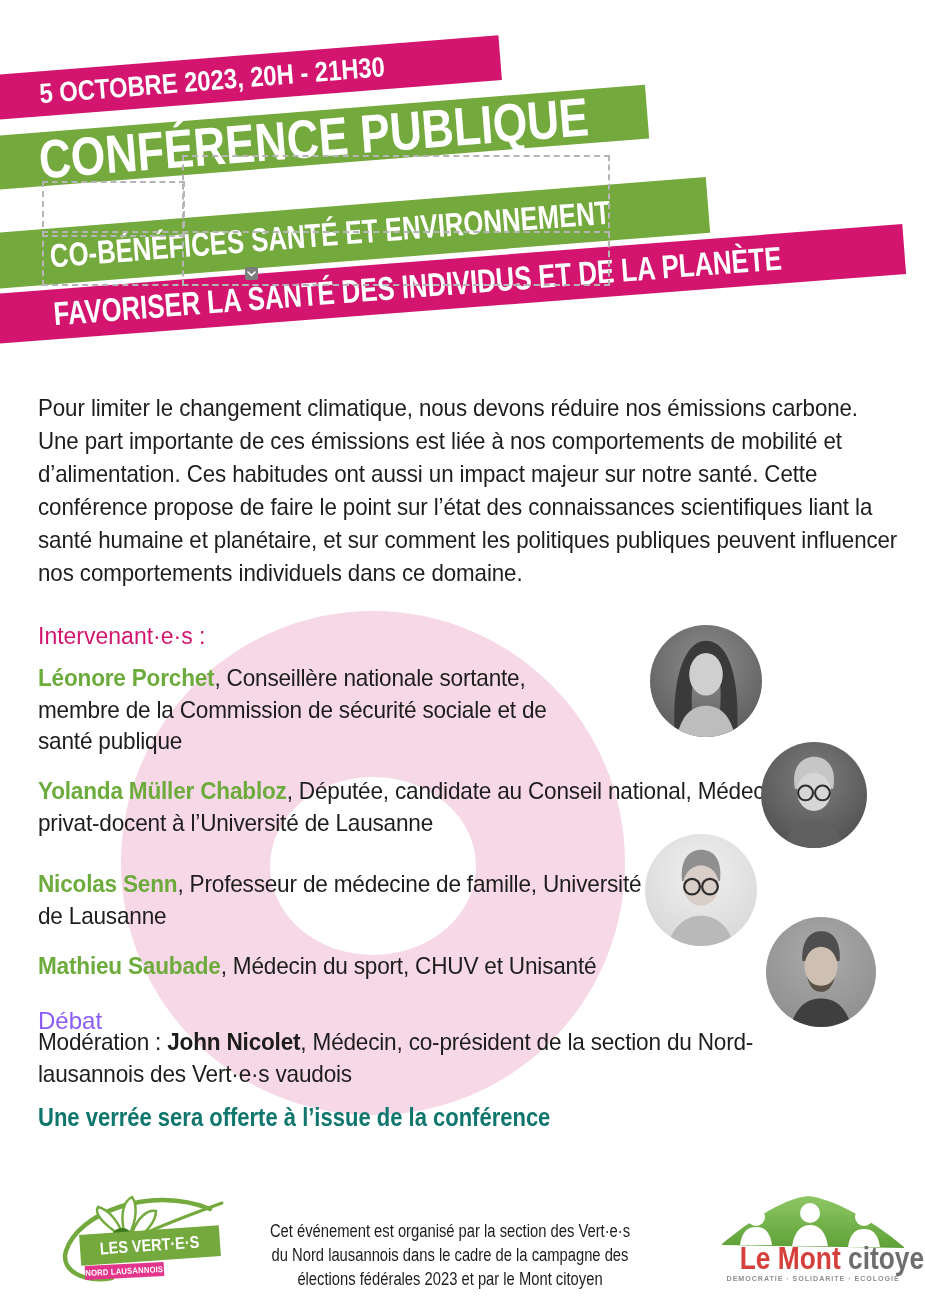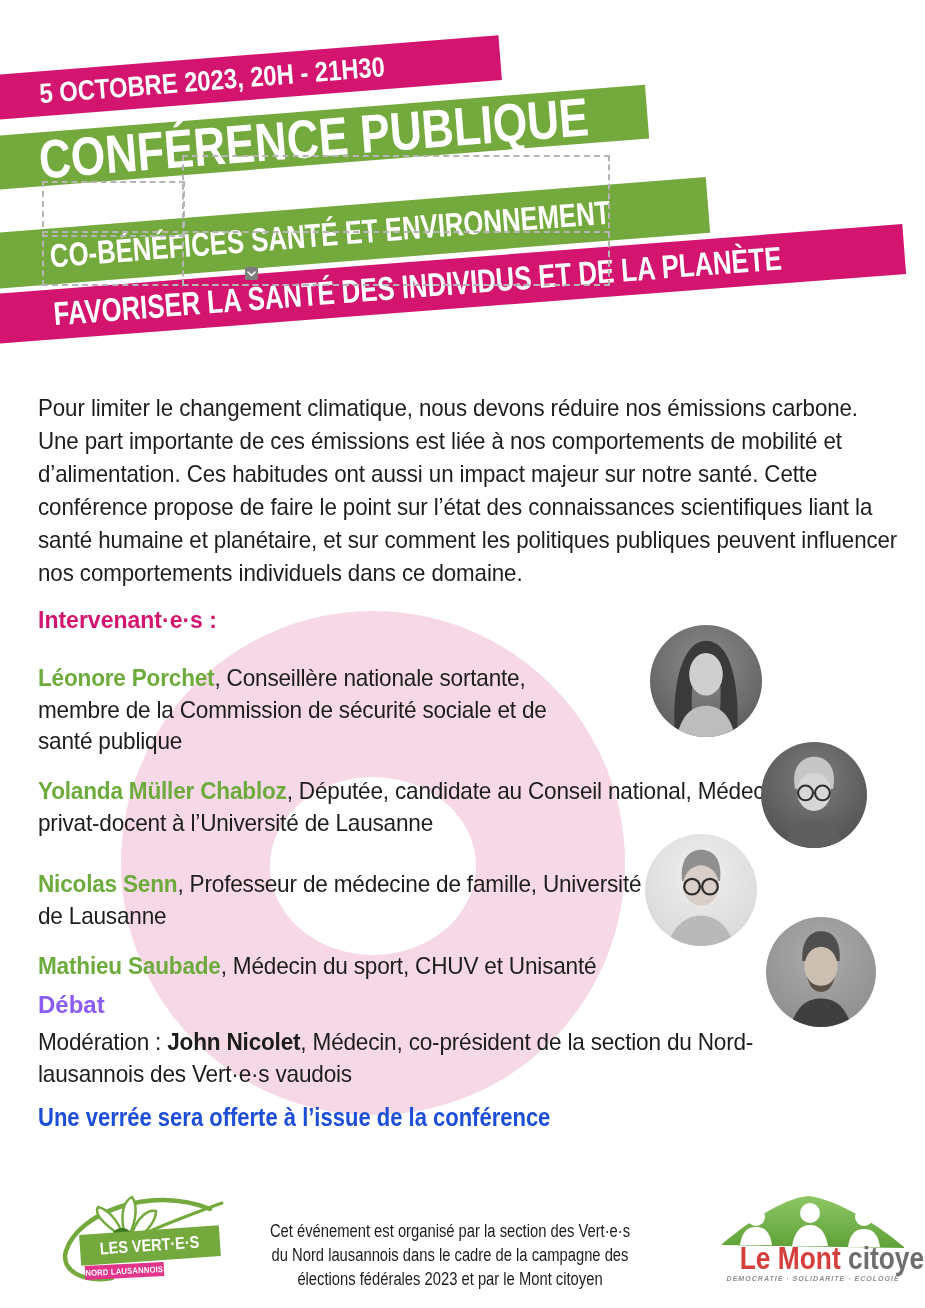--- a/index.html
+++ b/index.html
@@ -25,33 +25,33 @@
   #sel-a{left:42px;top:181px;width:139px;height:52px;}
   #sel-b{left:182px;top:155px;width:424px;height:127px;}
   #sel-c{left:42px;top:231px;width:564px;height:51px;}
   #sel-chevron{position:absolute;left:245px;top:267px;width:13px;height:13px;background:#7d7d7d;
                border-radius:2px;z-index:6;display:flex;align-items:center;justify-content:center;cursor:pointer;}
   
   #ring-svg{position:absolute;left:0;top:0;z-index:1;pointer-events:none;}
   
   #intro{position:absolute;left:38px;top:367px;width:925px;font-size:24px;line-height:33px;
          letter-spacing:-0.1px;transform:scaleX(0.93);transform-origin:left top;z-index:3;}
-  .sect-label{position:absolute;left:38px;font-weight:700;z-index:3;}
+  .sect-label{position:absolute;left:38px;font-weight:400;z-index:3;margin-top:16px;}
   #speakers-heading{top:607px;color:#d4156f;font-size:23px;}
   #debate-heading{top:991px;color:#8b5cf6;font-size:24px;}
   .speaker{position:absolute;left:38px;font-size:24px;line-height:31.5px;letter-spacing:-0.2px;
            transform:scaleX(0.94);transform-origin:left top;z-index:3;}
   .speaker .nm{color:#6cab3c;font-weight:700;}
   #spk-0{top:662px;width:598px;}
   #spk-1{top:775px;width:805px;}
   #spk-2{top:868px;width:650px;}
   #spk-3{top:950px;width:760px;}
   #moderation{top:1026px;width:815px;}
   #moderation .bold{font-weight:700;}
-  #closing-line{position:absolute;left:38px;top:1103px;color:#1d4ed8;font-weight:700;
+  #closing-line{position:absolute;left:38px;top:1103px;color:#0f766e;font-weight:700;
                 font-size:25px;z-index:3;}
   
   .portrait{position:absolute;border-radius:50%;overflow:hidden;z-index:3;}
   #ph-0{left:650px;top:625px;width:112px;height:112px;}
   #ph-1{left:761px;top:742px;width:106px;height:106px;}
   #ph-2{left:645px;top:834px;width:112px;height:112px;}
   #ph-3{left:766px;top:917px;width:110px;height:110px;}
   
   #verts-logo{position:absolute;left:50px;top:1183px;width:210px;height:115px;z-index:3;}
   #verts-banner{position:absolute;left:30px;top:47px;width:140px;height:31px;background:#74aa3d;
@@ -62,21 +62,21 @@
                color:#fff;font-weight:700;font-size:8.5px;letter-spacing:0.2px;}
   #footer-note{position:absolute;left:225px;top:1219px;width:450px;text-align:center;
                font-size:18px;line-height:24px;transform:scaleX(0.82);transform-origin:center top;z-index:3;}
   #mont-logo{position:absolute;left:718px;top:1186px;width:190px;height:104px;z-index:3;}
   #mont-wordmark{position:absolute;left:4px;top:55px;width:182px;text-align:center;
                  font-size:31px;font-weight:700;white-space:nowrap;}
   #mont-wordmark .sq{transform-origin:center center;}
   .mont-red{color:#d5403c;}
   .mont-gray{color:#6e6e6e;}
   #mont-tagline{position:absolute;left:0px;top:88px;width:190px;text-align:center;color:#8f8f8f;
-                font-size:7.5px;font-weight:700;letter-spacing:1px;white-space:nowrap;font-style:italic;}
+                font-size:7.5px;font-weight:700;letter-spacing:1px;white-space:nowrap;}
 </style>
 </head>
 <body>
 
 <div class="page">
 
   <svg id="ring-svg" width="925" height="1308">
     <path fill="#f6d8e7" fill-rule="evenodd" d="M121,863 a252,252 0 1,0 504,0 a252,252 0 1,0 -504,0 Z
          M270,866 a103,89 0 1,0 206,0 a103,89 0 1,0 -206,0 Z"></path>
   </svg>

